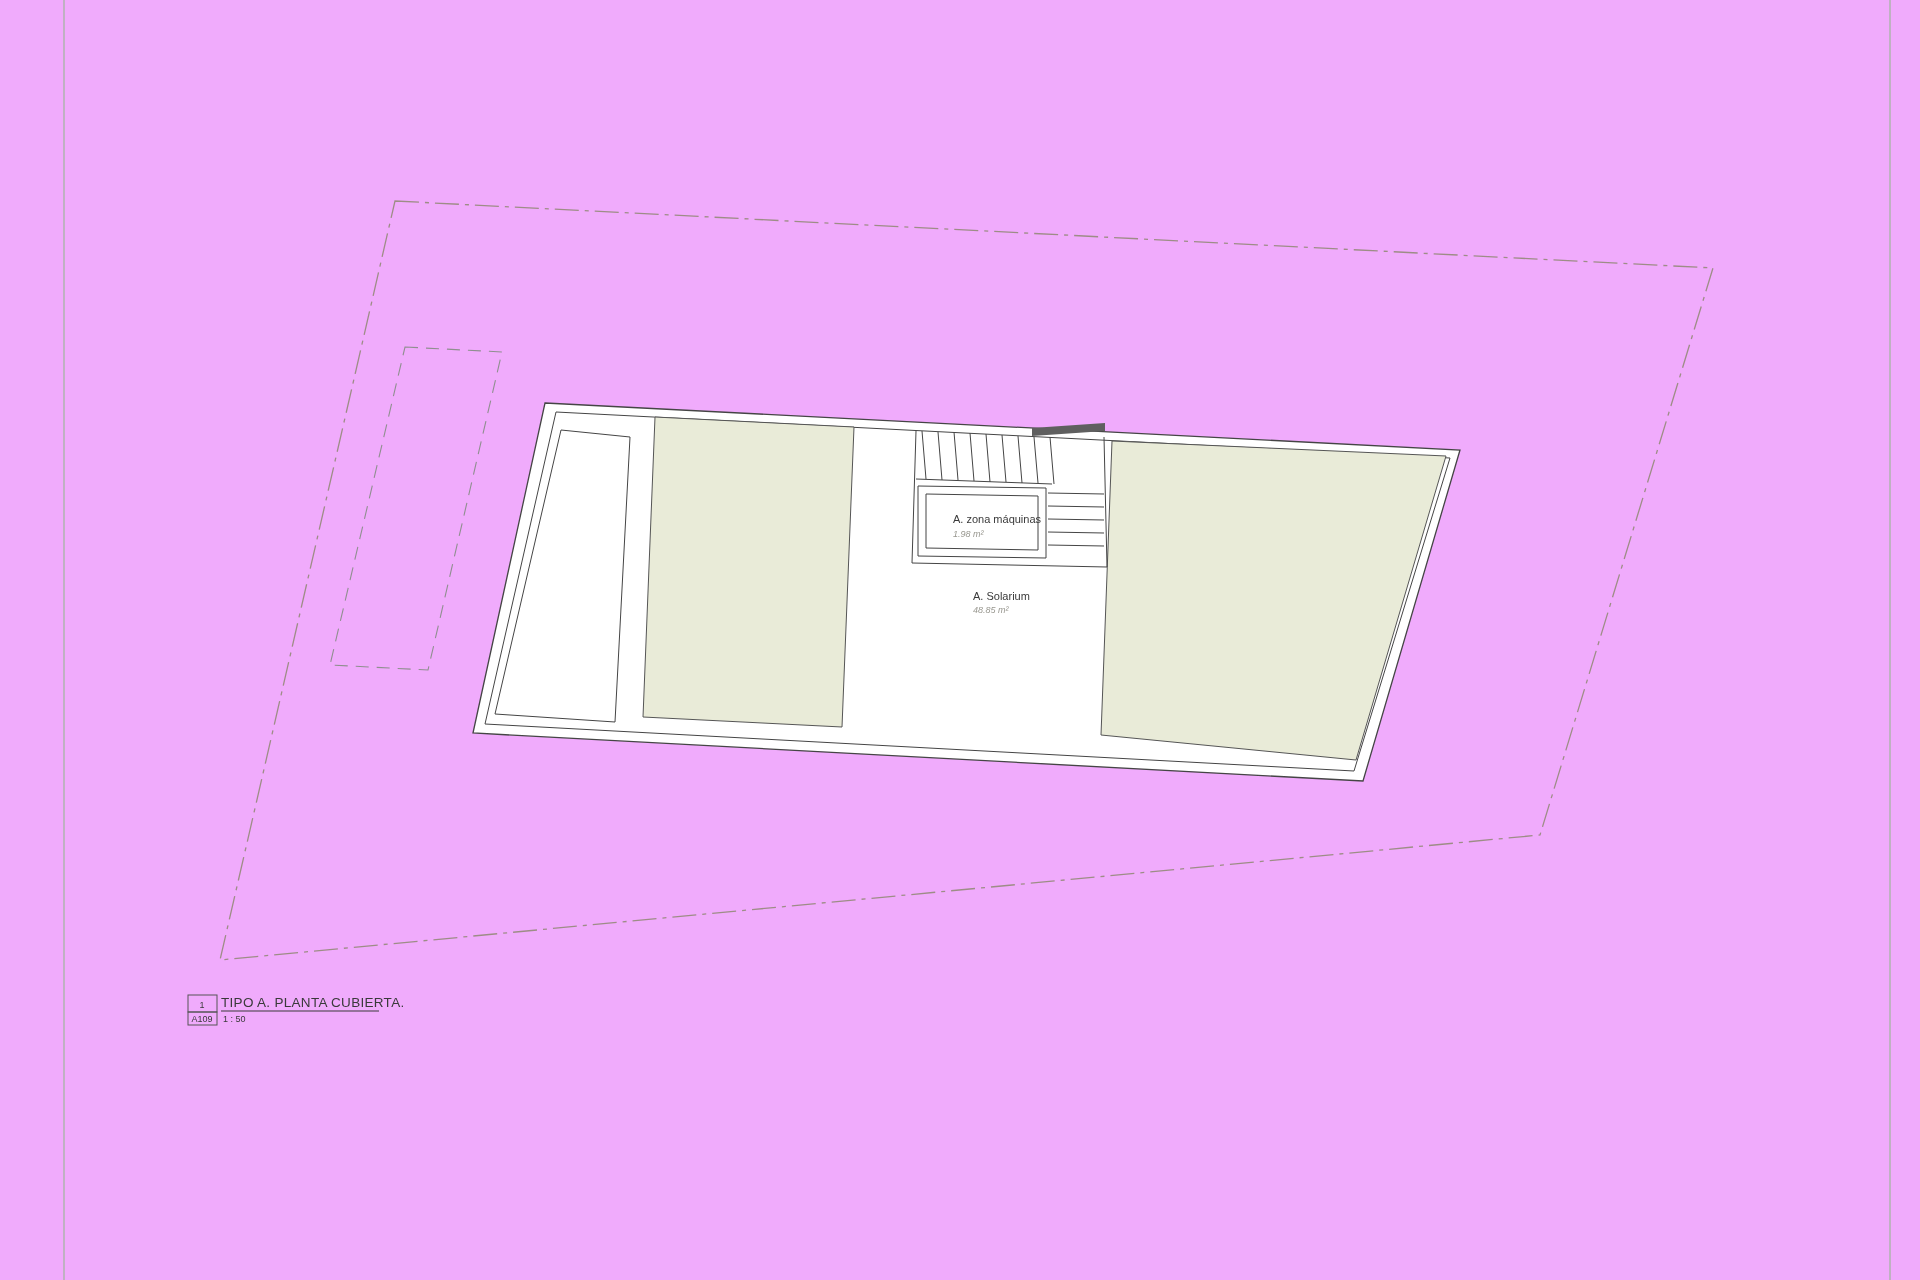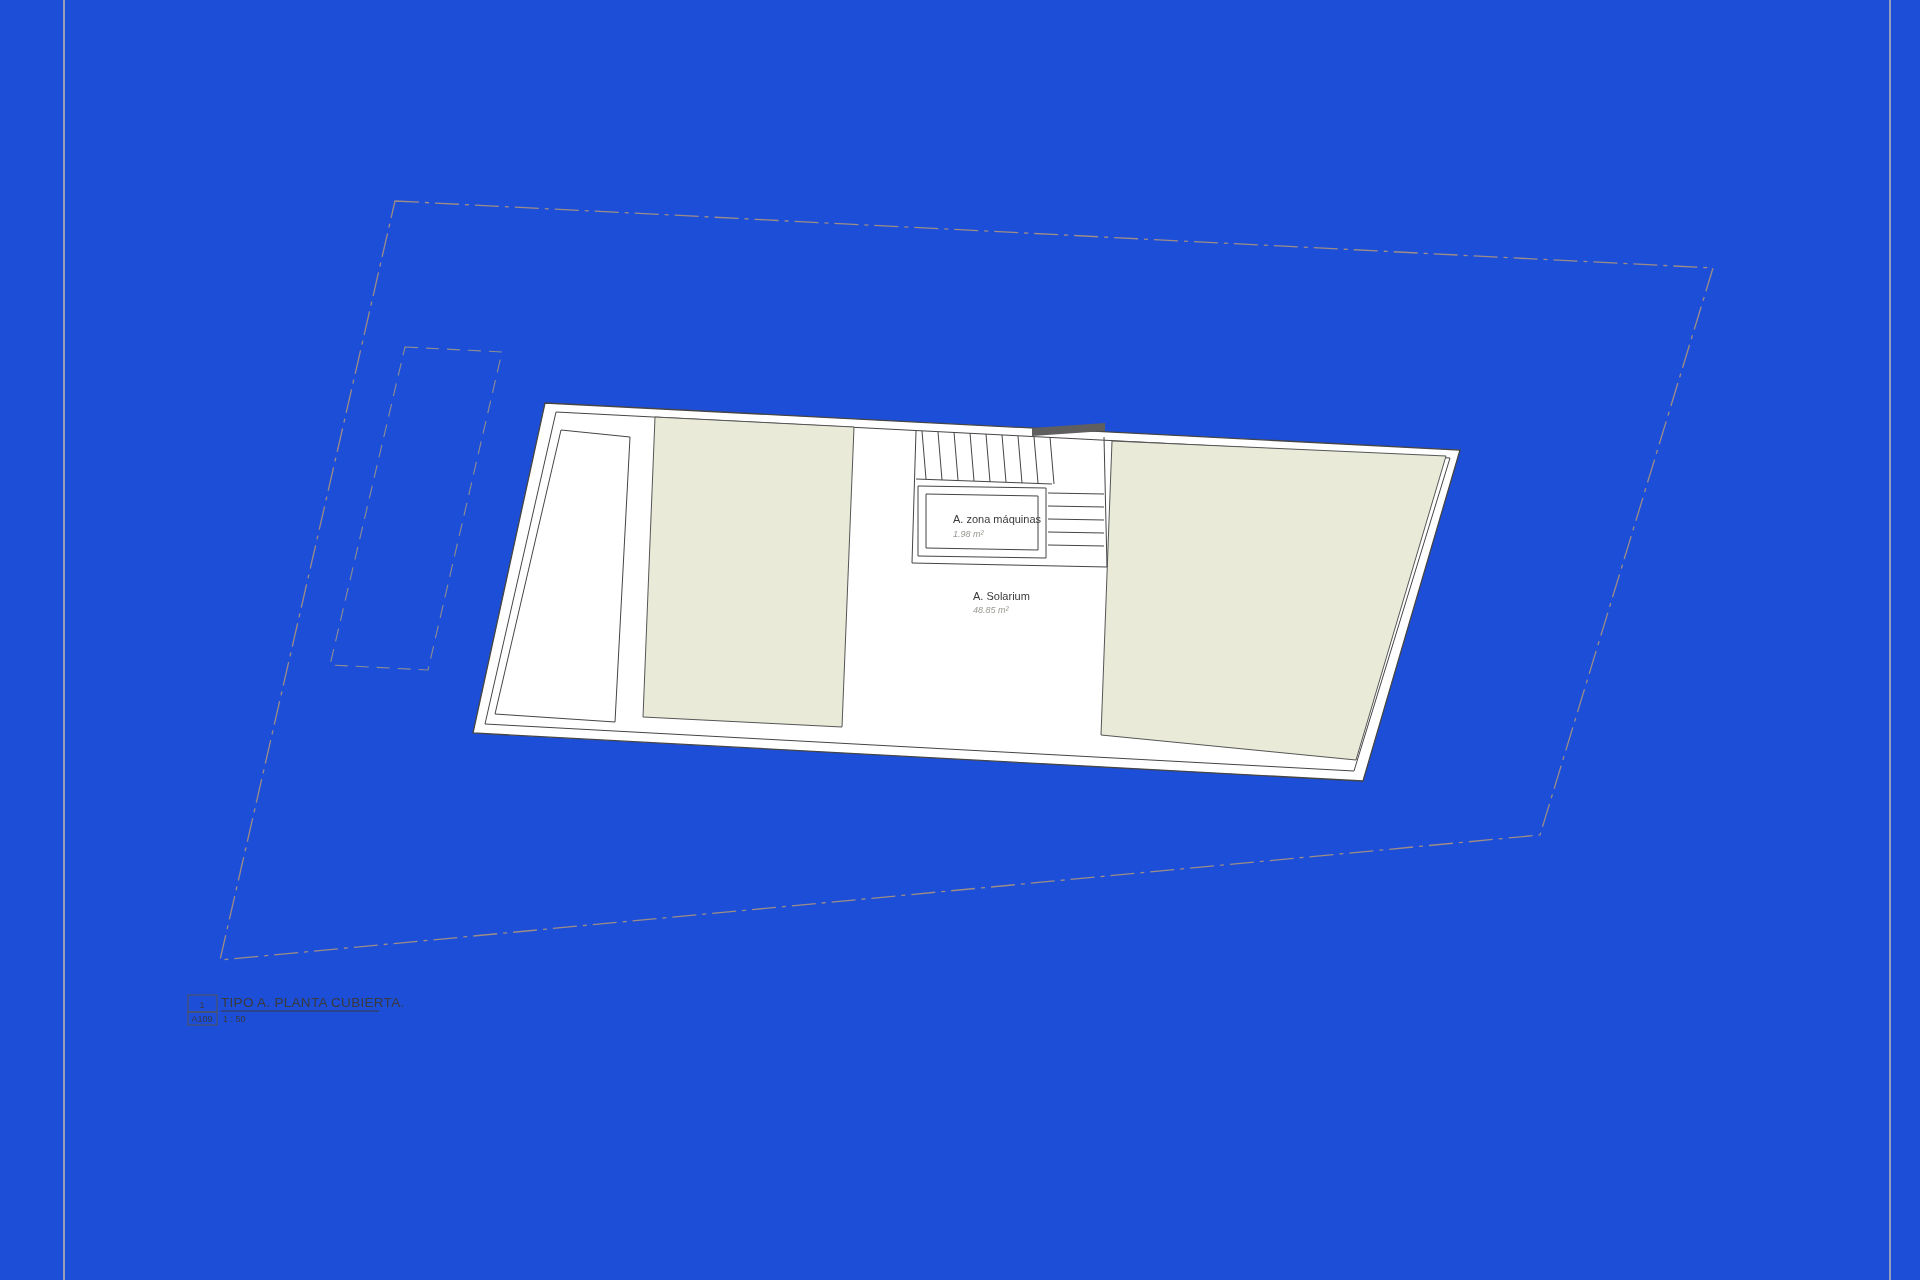--- a/index.html
+++ b/index.html
@@ -8,21 +8,21 @@
     background: #ffffff;
     width: 1920px;
     height: 1280px;
     overflow: hidden;
     font-family: "Liberation Sans", sans-serif;
   }
   .sheet {
     position: relative;
     width: 1920px;
     height: 1280px;
-    background: #1d4ed8;
+    background: #f0abfc;
   }
   svg { display: block; }
   text {
     font-family: "Liberation Sans", sans-serif;
     fill: #3c3c3c;
   }
   .room-label { font-size: 11px; fill: #3a3a3a; }
   .room-area  { font-size: 9px; fill: #98978f; font-style: italic; }
   .tb-title   { font-size: 13.5px; fill: #3a3a3a; letter-spacing: 0.3px; }
   .tb-small   { font-size: 9px; fill: #3a3a3a; }

